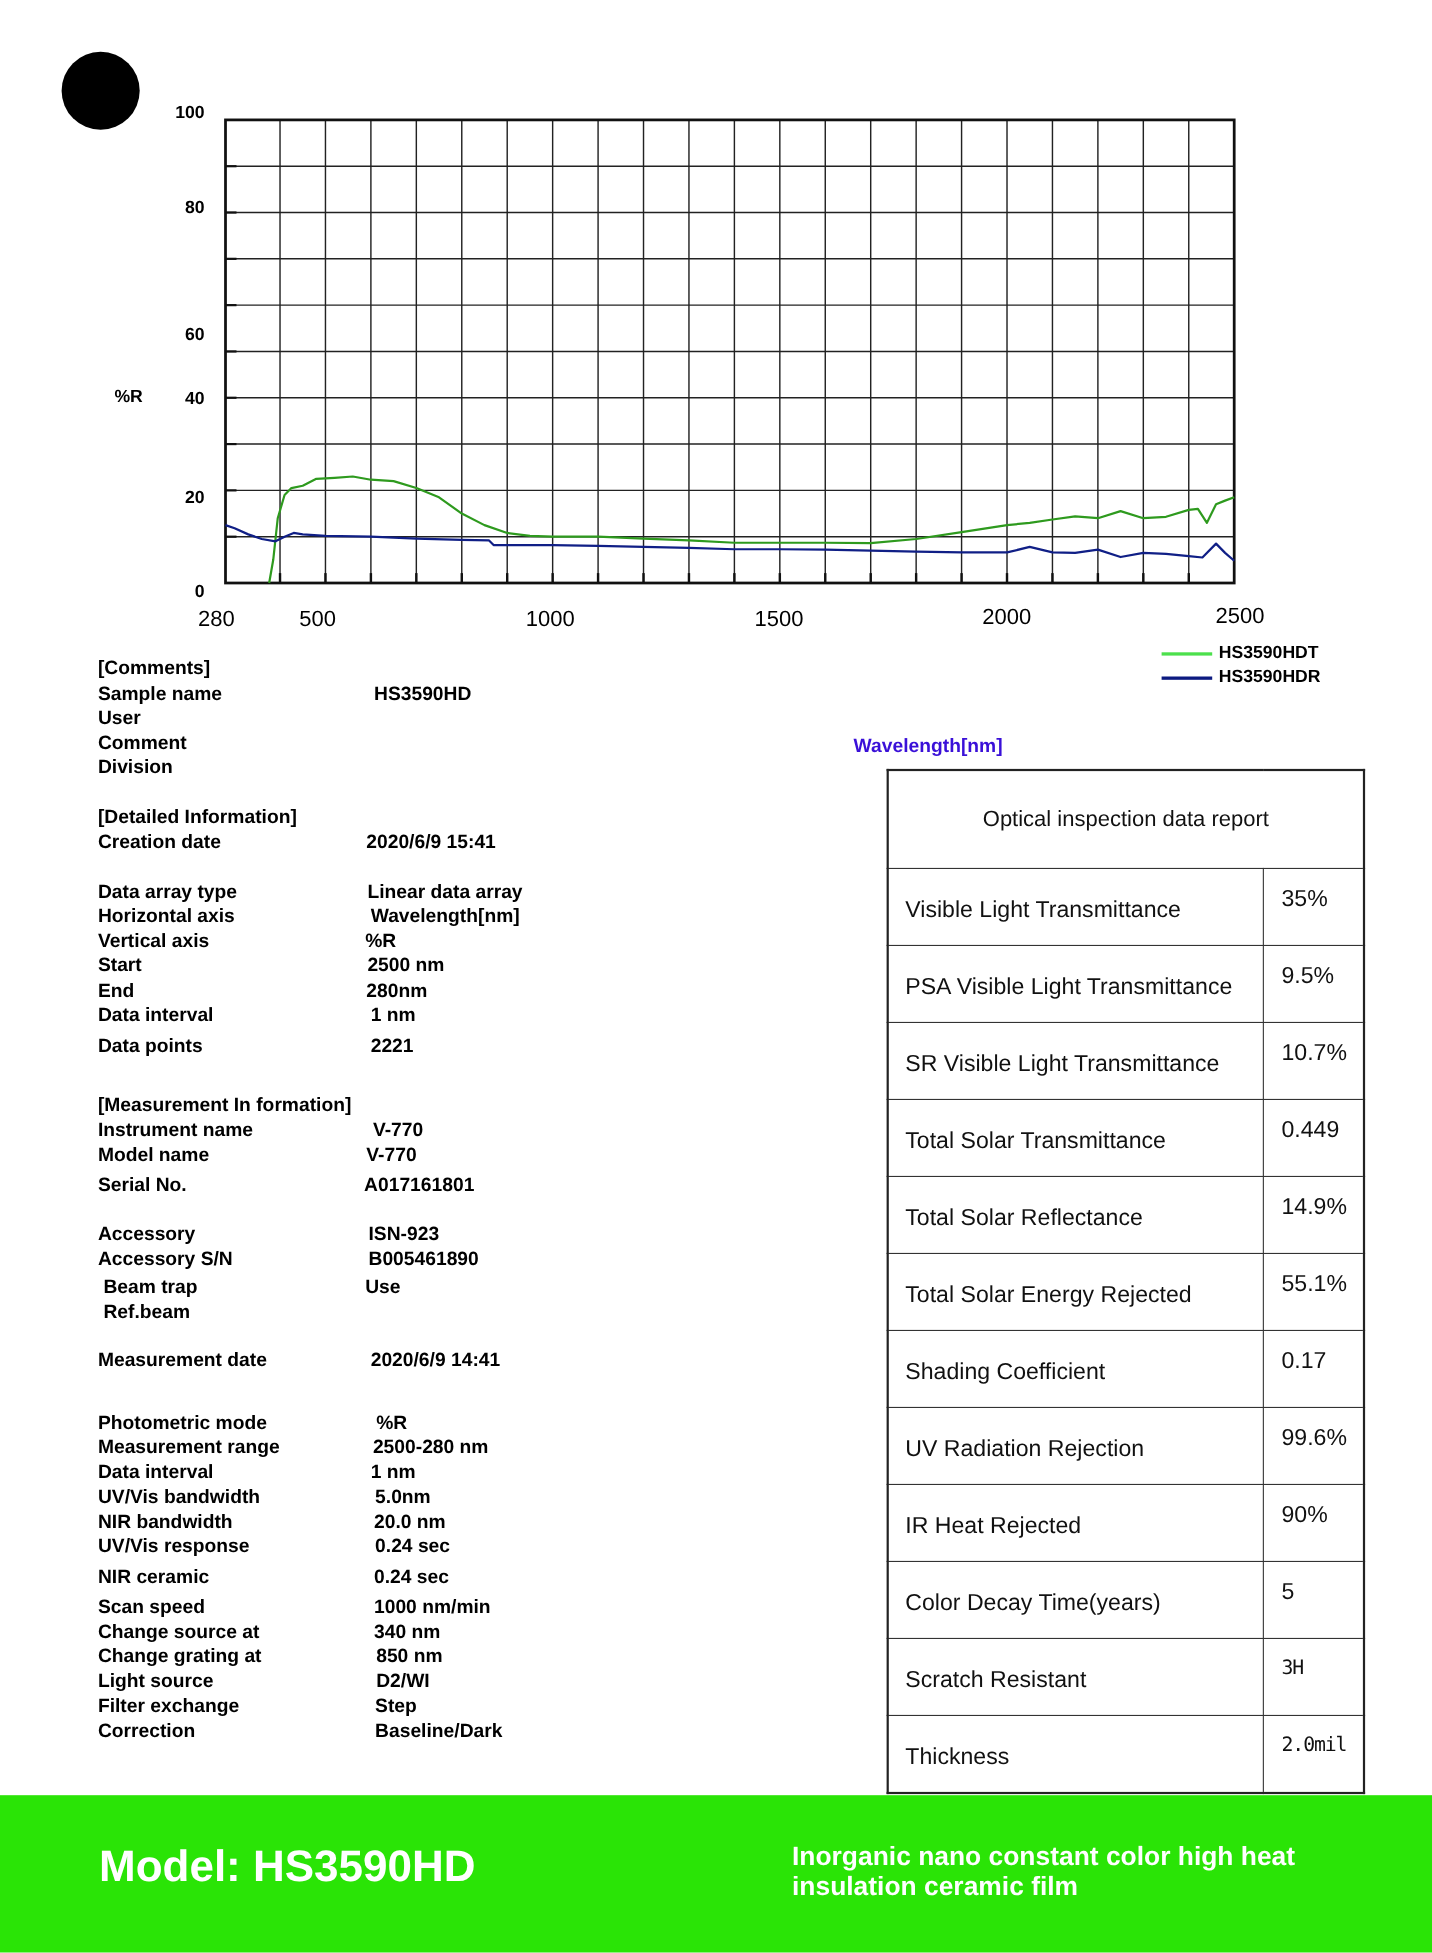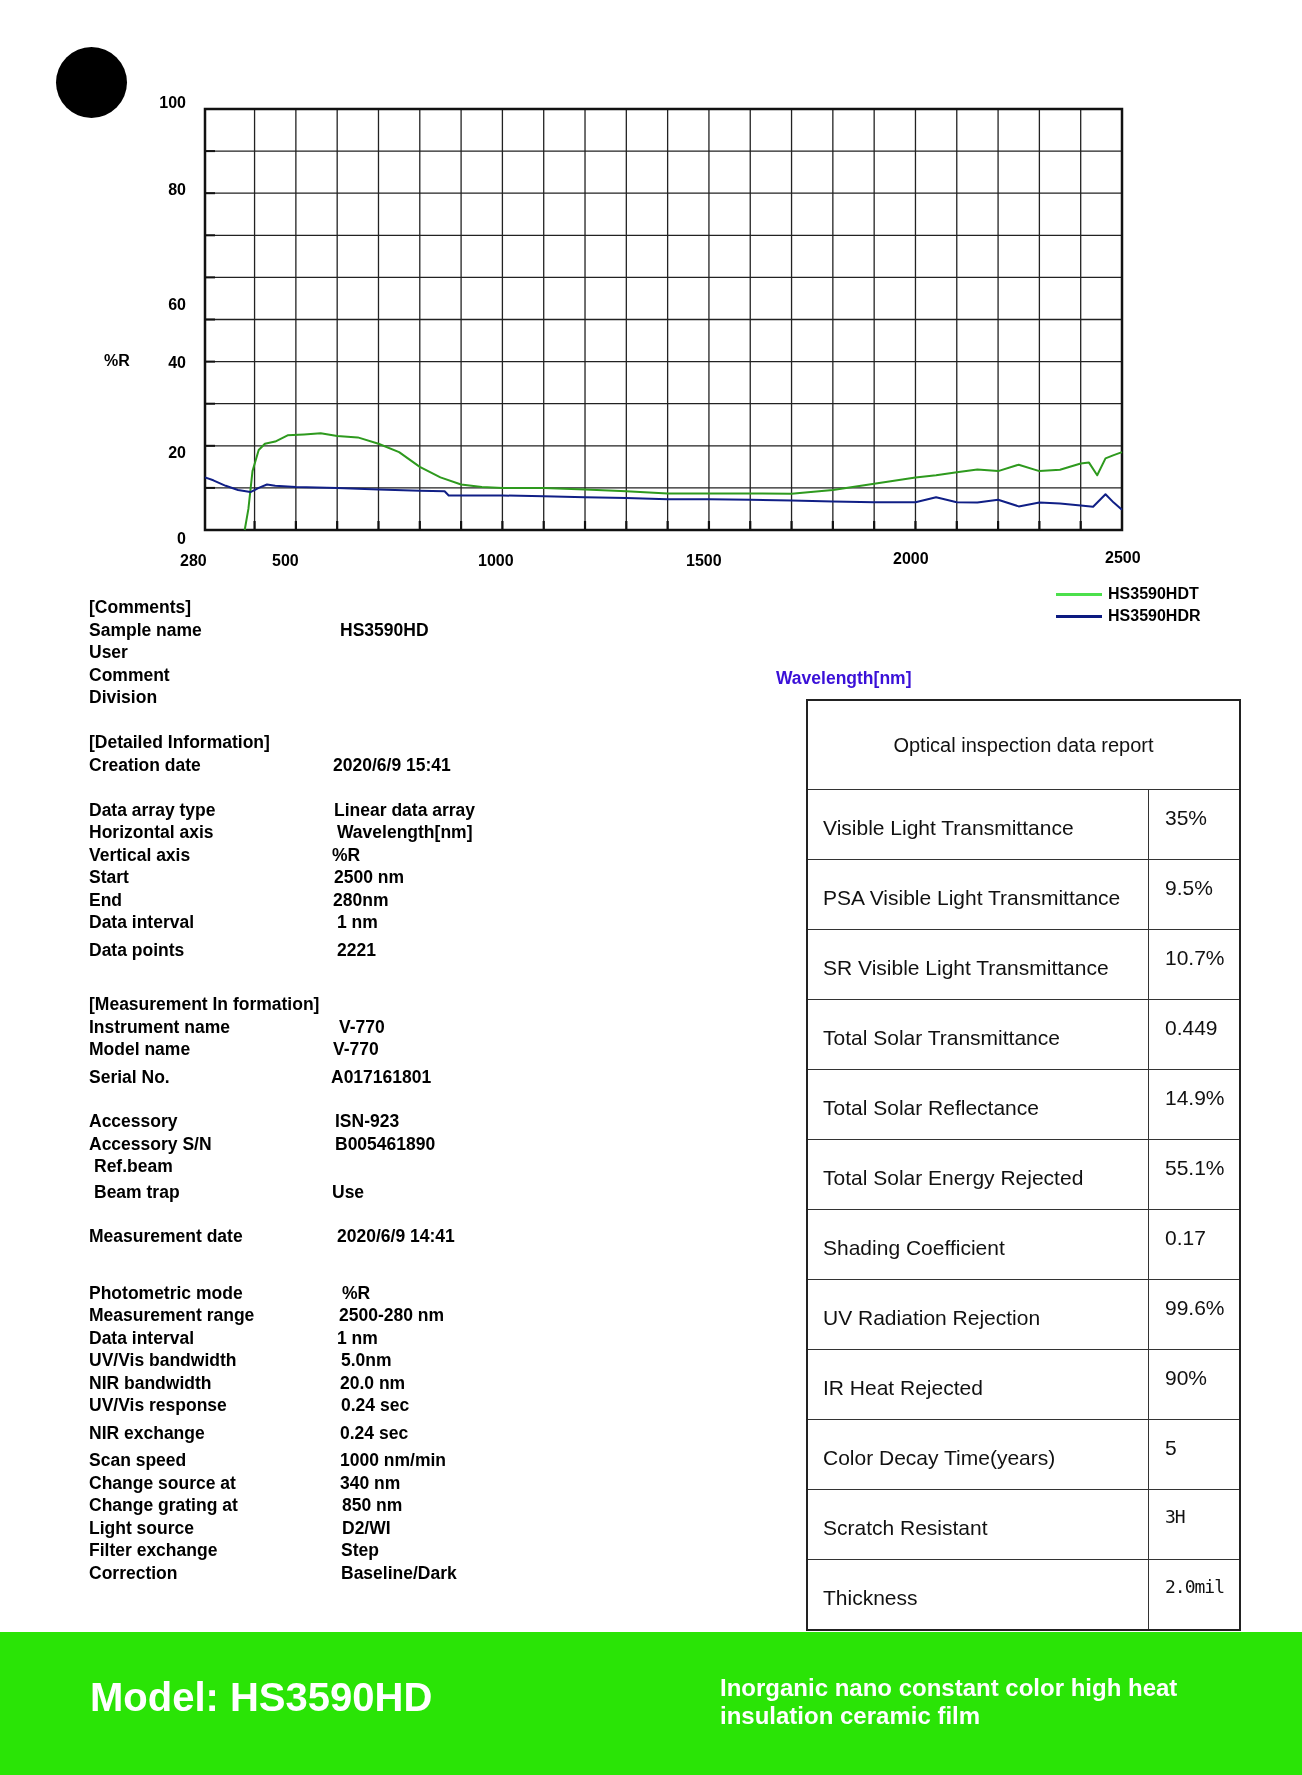--- a/index.html
+++ b/index.html
@@ -1,20 +1,20 @@
 <!DOCTYPE html>
 <html><head>
 <meta charset="utf-8">
 <style>
   html, body { margin:0; padding:0; background:#ffffff; }
   body { width:1302px; height:1775px; position:relative; overflow:hidden; font-family:"Liberation Sans", sans-serif; color:#000; }
   .abs { position:absolute; }
   .dot { left:56px; top:47px; width:71px; height:71px; border-radius:50%; background:#000; }
   .ylab { font-weight:bold; font-size:16px; text-align:right; width:40px; }
-  .xlab { font-weight:bold; font-size:16px; }
+  .xlab { font-weight:normal; font-size:20px; }
   .axis-title { font-weight:bold; font-size:16px; }
   #chart { left:0; top:0; }
   .legend-row { display:flex; align-items:center; font-weight:bold; font-size:16px; }
   .legend-line { width:46px; height:3px; margin-right:6px; }
   .info { left:89px; top:596px; width:560px; font-weight:bold; font-size:17.5px; line-height:22.5px; }
   .info .row { position:relative; height:22.5px; white-space:nowrap; }
   .info .row .v { position:absolute; left:0; }
   .info .gap { height:22.5px; }
   .wl-title { left:776px; top:668px; font-weight:bold; font-size:17.5px; color:#3a10d8; }
   table.report { position:absolute; left:776px; top:699px; width:435px; border-collapse:collapse; border:2px solid #222;margin-left:30px; }
@@ -146,32 +146,32 @@
   <div class="row"><span>Data interval</span><span class="v" style="left:248px">1 nm</span></div>
   <div class="row" style="margin-top:5px"><span>Data points</span><span class="v" style="left:248px">2221</span></div>
   <div class="gap" style="height:32px"></div>
   <div class="row">[Measurement In formation]</div>
   <div class="row"><span>Instrument name</span><span class="v" style="left:250px">V-770</span></div>
   <div class="row"><span>Model name</span><span class="v" style="left:244px">V-770</span></div>
   <div class="row" style="margin-top:5px"><span>Serial No.</span><span class="v" style="left:242px">A017161801</span></div>
   <div class="gap" style="height:22px"></div>
   <div class="row"><span>Accessory</span><span class="v" style="left:246px">ISN-923</span></div>
   <div class="row"><span>Accessory S/N</span><span class="v" style="left:246px">B005461890</span></div>
+  <div class="row" style="margin-top:3px"><span style="padding-left:5px">Beam trap</span><span class="v" style="left:243px">Use</span></div>
   <div class="row"><span style="padding-left:5px">Ref.beam</span></div>
-  <div class="row" style="margin-top:3px"><span style="padding-left:5px">Beam trap</span><span class="v" style="left:243px">Use</span></div>
   <div class="gap" style="height:22px"></div>
   <div class="row"><span>Measurement date</span><span class="v" style="left:248px">2020/6/9 14:41</span></div>
   <div class="gap" style="height:34px"></div>
   <div class="row"><span>Photometric mode</span><span class="v" style="left:253px">%R</span></div>
   <div class="row"><span>Measurement range</span><span class="v" style="left:250px">2500-280 nm</span></div>
   <div class="row"><span>Data interval</span><span class="v" style="left:248px">1 nm</span></div>
   <div class="row"><span>UV/Vis bandwidth</span><span class="v" style="left:252px">5.0nm</span></div>
   <div class="row"><span>NIR bandwidth</span><span class="v" style="left:251px">20.0 nm</span></div>
   <div class="row"><span>UV/Vis response</span><span class="v" style="left:252px">0.24 sec</span></div>
-  <div class="row" style="margin-top:5px"><span>NIR exchange</span><span class="v" style="left:251px">0.24 sec</span></div>
+  <div class="row" style="margin-top:5px"><span>NIR ceramic</span><span class="v" style="left:251px">0.24 sec</span></div>
   <div class="row" style="margin-top:5px"><span>Scan speed</span><span class="v" style="left:251px">1000 nm/min</span></div>
   <div class="row"><span>Change source at</span><span class="v" style="left:251px">340 nm</span></div>
   <div class="row"><span>Change grating at</span><span class="v" style="left:253px">850 nm</span></div>
   <div class="row"><span>Light source</span><span class="v" style="left:253px">D2/WI</span></div>
   <div class="row"><span>Filter exchange</span><span class="v" style="left:252px">Step</span></div>
   <div class="row"><span>Correction</span><span class="v" style="left:252px">Baseline/Dark</span></div>
 </div>
 
 <div class="abs wl-title">Wavelength[nm]</div>
 <table class="report">

